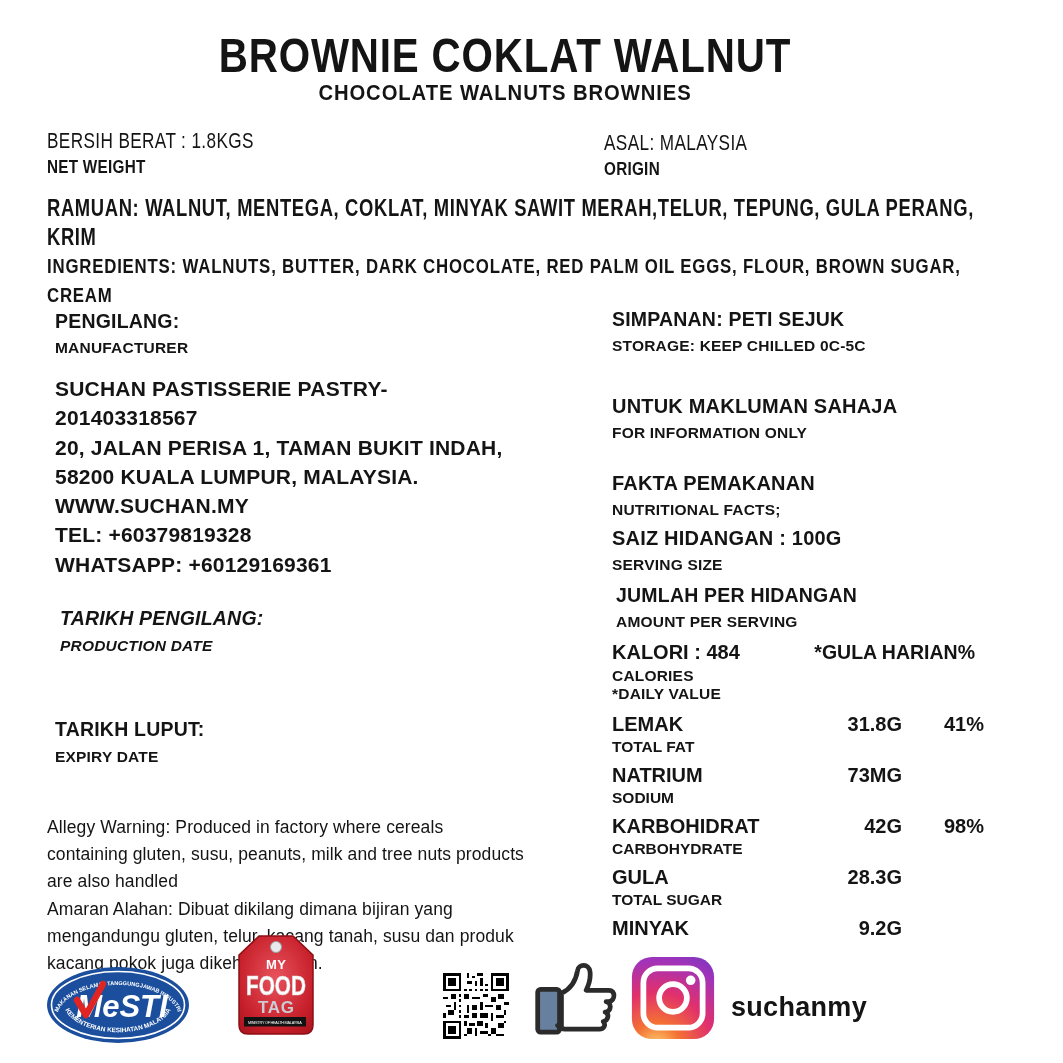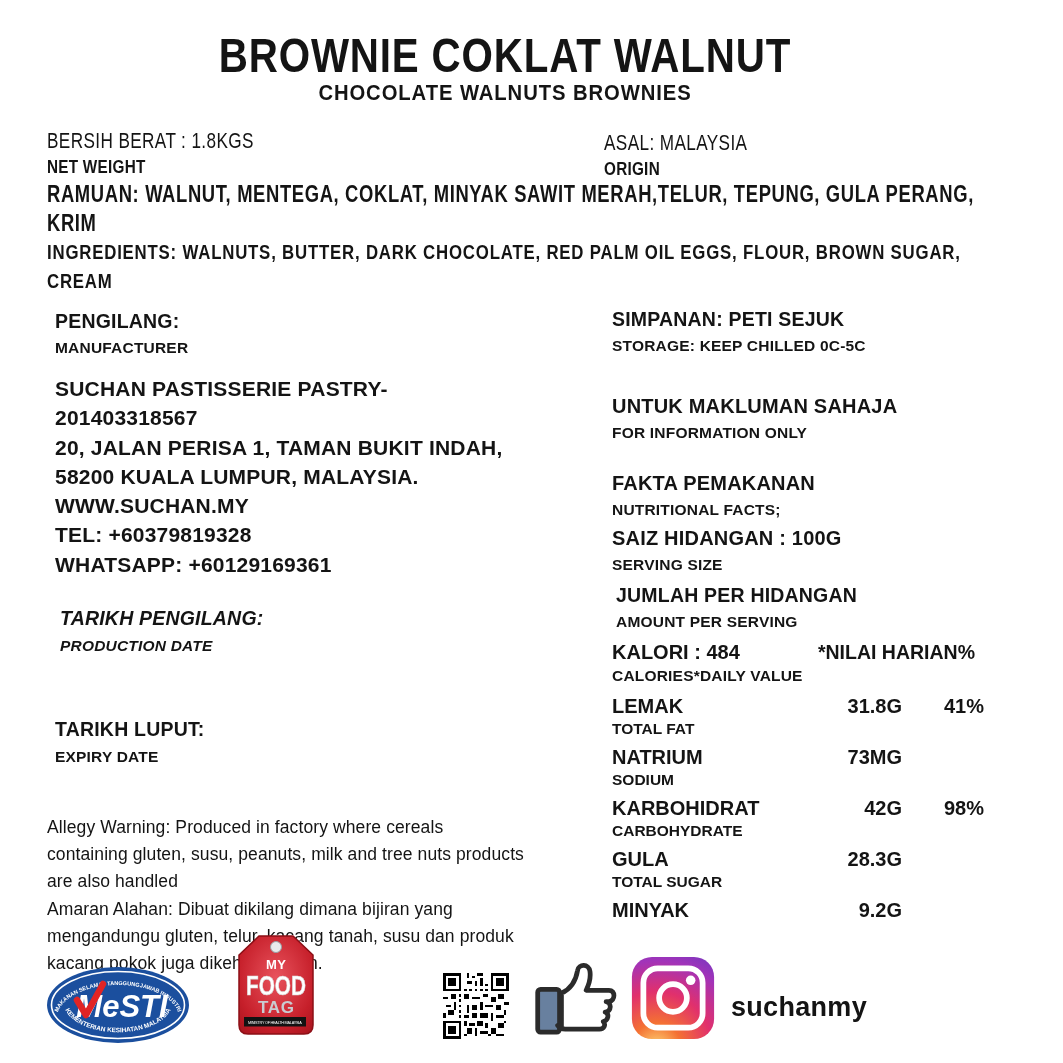--- a/index.html
+++ b/index.html
@@ -11,35 +11,35 @@
   .cond{display:inline-block;transform:scaleX(0.78);transform-origin:0 50%;white-space:nowrap;}
   .cond-c{display:block;transform:scaleX(0.84);transform-origin:50% 50%;white-space:nowrap;}
   .title{left:0;top:28px;width:1010px;text-align:center;font-weight:700;font-size:48px;letter-spacing:1px;}
   .subtitle{left:0;top:80px;width:1010px;text-align:center;font-weight:700;font-size:22px;letter-spacing:1px;}
   .subtitle .cond-c{transform:scaleX(0.92);}
   .h-my{font-weight:700;font-size:19.5px;letter-spacing:0.2px;}
   .h-en{font-weight:700;font-size:15.5px;letter-spacing:0.2px;}
   .cond-my{font-weight:400;font-size:22px;letter-spacing:0.5px;}
   .cond-en{font-weight:700;font-size:18px;letter-spacing:0.3px;}
   .cond-en .cond{transform:scaleX(0.85);}
-  .ram-wrap{left:47px;top:180px;width:980px;}
+  .ram-wrap{left:47px;top:194px;width:980px;}
   .ram-inner{width:1215px;transform:scaleX(0.8);transform-origin:0 0;
              font-weight:700;font-size:23px;line-height:28.5px;letter-spacing:0.8px;}
   .ram-en{font-size:21px;letter-spacing:1px;padding-top:1px;}
   .colL{left:47px;top:302px;width:500px;}
   .colR{left:604px;top:300px;width:412px;}
   .addr{font-weight:700;font-size:21px;line-height:29.3px;letter-spacing:0.2px;margin-top:17px;}
   .blk{margin:8px;}
   .allergy{font-weight:400;font-size:17.5px;line-height:27.2px;width:478px;letter-spacing:0.1px;}
   .nrow{display:grid;grid-template-columns:1fr 120px 82px;padding-right:24px;align-items:baseline;}
   .nname{font-weight:700;font-size:20px;}
   .namt,.npct{font-weight:700;font-size:20px;text-align:right;}
   .nsub{font-weight:700;font-size:15.5px;margin:2px 0 8px 0;}
   .kalrow{display:flex;justify-content:space-between;padding-right:33px;align-items:baseline;}
-  .calrow{display:flex;justify-content:flex-start;padding-right:58px;align-items:baseline;}.gap8{height:8px}.gap10{height:10px}.gap12{height:12px}
+  .calrow{display:flex;justify-content:flex-end;padding-right:58px;align-items:baseline;flex-direction:column;}.gap8{height:8px}.gap10{height:10px}.gap12{height:12px}
   .gap14{height:14px}.gap24{height:24px}
   .gap40{height:40px}.gap47{height:47px}
   .handle{left:731px;top:992px;font-weight:700;font-size:27px;letter-spacing:0.3px;}
   svg text{font-family:"Liberation Sans",sans-serif;}
 </style>
 </head>
 <body>
 
 <div class="abs title">
   <span class="cond-c">BROWNIE COKLAT WALNUT</span>
@@ -117,21 +117,21 @@
     <div class="h-my" style="font-size:20px;">SAIZ HIDANGAN : 100G</div>
     <div class="h-en" style="margin-top:6px;">SERVING SIZE</div>
 
     <div class="gap10"></div>
     <div class="h-my" style="font-size:19.5px;padding-left:4px;">JUMLAH PER HIDANGAN</div>
     <div class="h-en" style="margin-top:6px;padding-left:4px;">AMOUNT PER SERVING</div>
 
     <div class="gap10"></div>
     <div class="kalrow">
       <span class="nname">KALORI : 484</span>
-      <span class="nname" style="font-size:19.5px;">*NILAI HARIAN%</span>
+      <span class="nname" style="font-size:19.5px;">*GULA HARIAN%</span>
     </div>
     <div class="calrow" style="margin-top:3px;">
       <span class="h-en">CALORIES</span>
       <span class="h-en">*DAILY VALUE</span>
     </div>
 
     <div class="gap10"></div>
     <div class="nrow">
       <span class="nname">LEMAK</span>
       <span class="namt">31.8G</span>

